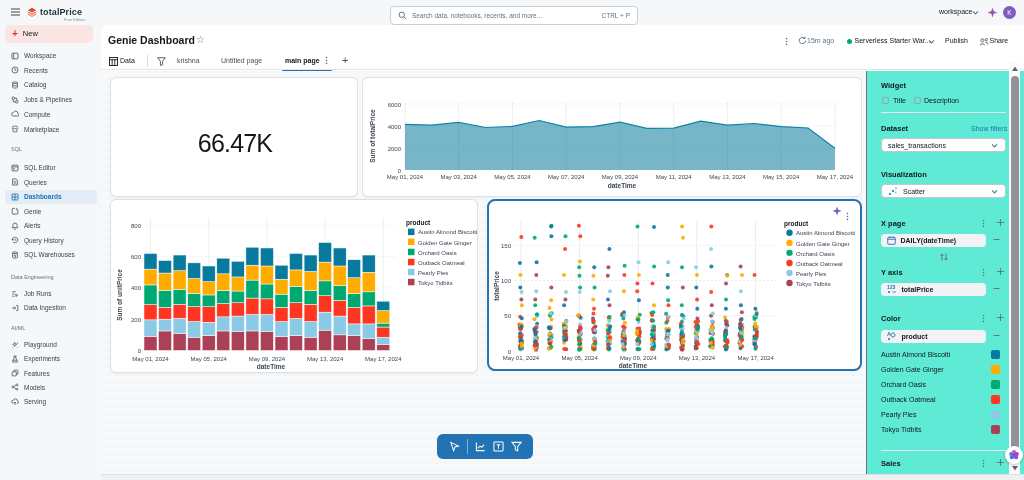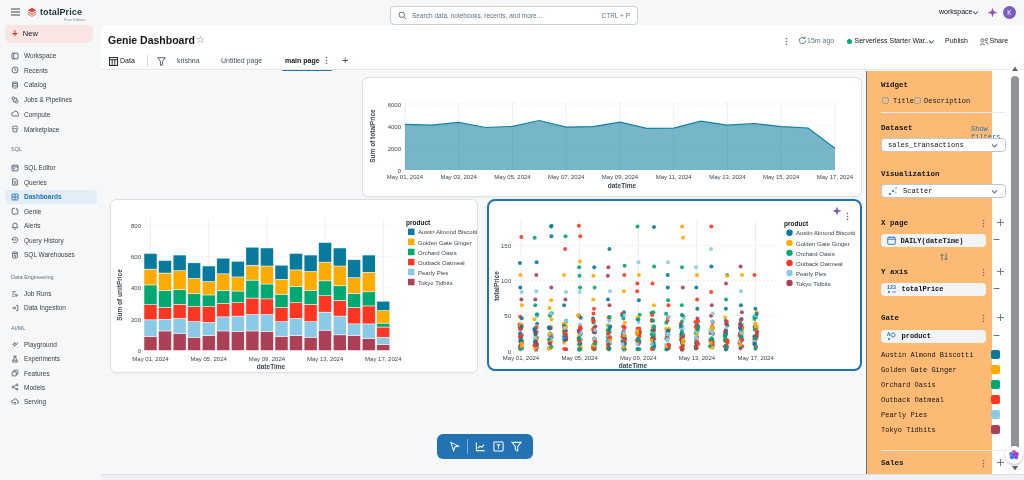--- a/index.html
+++ b/index.html
@@ -27,21 +27,21 @@
 .hr-it { position:absolute; top:12px; font-size:7px; color:#11171C; white-space:nowrap; }
 
 #tabs { position:absolute; left:0; top:27px; width:923px; height:18px; border-bottom:1px solid #E2E5EA; }
 .tab { position:absolute; top:5px; font-size:7px; color:#42515C; white-space:nowrap; }
 #mainpage-ul { position:absolute; left:180.5px; top:44.5px; width:50px; height:2px; background:#2272B4; border-radius:2px; }
 
 #canvas { position:absolute; left:0; top:46px; width:765px; height:403px; background:#F7F8FA;
   background-image: radial-gradient(circle, #EDEFF1 0.7px, rgba(0,0,0,0) 0.8px); background-size:8px 8px; background-position:4px 4px; }
 .card { position:absolute; background:#fff; border:1px solid #DDE1E6; border-radius:6px; box-shadow:0 1px 2px rgba(0,0,0,0.04); }
 
-#rpanel { position:absolute; left:765px; top:46px; width:126px; height:409px; background:#fdba74; border-left:1.5px solid #6E7379;font-family:Liberation Mono, monospace; }
+#rpanel { position:absolute; left:765px; top:46px; width:158px; height:409px; background:#5eead4; border-left:1.5px solid #6E7379; }
 .plabel { position:absolute; left:14px; font-size:7.5px; font-weight:bold; color:#11171C; white-space:nowrap; }
 .pdiv { position:absolute; left:14px; width:125px; height:1px; background:#E6E9ED; }
 .psel { position:absolute; left:14px; width:125px; height:14px; border:1px solid #C0C7CE; border-radius:4px; background:#fff; display:flex; align-items:center; font-size:7px; color:#11171C; padding:0 6px; }
 .pchip { position:absolute; left:13.5px; width:105.5px; height:13px; border-radius:4px; background:#F1F3F5; display:flex; align-items:center; font-size:7px; font-weight:bold; color:#11171C; padding:0 6px; }
 .prow-ic { position:absolute; display:inline-flex; }
 .lgrow { position:absolute; left:14px; font-size:7px; color:#11171C; line-height:10px; }
 .lgsq { position:absolute; left:124px; width:9px; height:9px; border-radius:2px; }
 
 #toolbar { position:absolute; left:336px; top:363px; width:96px; height:25px; background:#2272B4; border-radius:6px; display:flex; align-items:center; justify-content:space-around; padding:0 8px; }
 
@@ -330,20 +330,23 @@
         <svg width="9" height="9" viewBox="0 0 10 10">
           <circle cx="5" cy="1.8" r="0.9" fill="#5F7281"></circle>
           <circle cx="5" cy="5" r="0.9" fill="#5F7281"></circle>
           <circle cx="5" cy="8.2" r="0.9" fill="#5F7281"></circle>
         </svg>
       </span>
     <div class="tab" style="left:241px;font-size:11px;color:#42515C;top:2px">+</div>
   </div>
   <div id="mainpage-ul"></div>
   <div id="canvas">
+    <div class="card" style="left:9px;top:6px;width:248px;height:120px;">
+      <div style="position:absolute;left:0;top:53px;width:248px;text-align:center;font-size:25px;color:#11171C;letter-spacing:-0.8px;line-height:1">66.47K</div>
+    </div>
     <div class="card" style="left:261px;top:6px;width:500px;height:120px;"><svg width="500" height="120" viewBox="0 0 500 120" xmlns="http://www.w3.org/2000/svg">
 <line x1="42.0" y1="24" x2="42.0" y2="92.0" stroke="#ECEEF1" stroke-width="1"></line>
           <line x1="95.7" y1="24" x2="95.7" y2="92.0" stroke="#ECEEF1" stroke-width="1"></line>
           <line x1="149.5" y1="24" x2="149.5" y2="92.0" stroke="#ECEEF1" stroke-width="1"></line>
           <line x1="203.2" y1="24" x2="203.2" y2="92.0" stroke="#ECEEF1" stroke-width="1"></line>
           <line x1="257.0" y1="24" x2="257.0" y2="92.0" stroke="#ECEEF1" stroke-width="1"></line>
           <line x1="310.7" y1="24" x2="310.7" y2="92.0" stroke="#ECEEF1" stroke-width="1"></line>
           <line x1="364.4" y1="24" x2="364.4" y2="92.0" stroke="#ECEEF1" stroke-width="1"></line>
           <line x1="418.2" y1="24" x2="418.2" y2="92.0" stroke="#ECEEF1" stroke-width="1"></line>
           <line x1="471.9" y1="24" x2="471.9" y2="92.0" stroke="#ECEEF1" stroke-width="1"></line>
@@ -1330,21 +1333,21 @@
           <text x="0" y="4.5" font-size="5" fill="#2272B4" font-weight="bold">123</text>
           <path d="M1 7 L3 9 M3 7 L1 9" stroke="#2272B4" stroke-width="0.8"></path>
           <path d="M5.5 8 H9" stroke="#2272B4" stroke-width="0.8"></path>
         </svg>
       totalPrice</div>
     <span class="prow-ic" style="left:125px;top:212.5px">
         <svg width="9" height="9" viewBox="0 0 11 11">
           <path d="M1.8 5.5 H9.2" stroke="#5F7281" stroke-width="1.2"></path>
         </svg>
       </span>
-    <div class="plabel" style="top:243px">Gate</div>
+    <div class="plabel" style="top:243px">Color</div>
     <span class="prow-ic" style="left:112px;top:243px">
         <svg width="9" height="9" viewBox="0 0 10 10">
           <circle cx="5" cy="1.8" r="0.9" fill="#5F7281"></circle>
           <circle cx="5" cy="5" r="0.9" fill="#5F7281"></circle>
           <circle cx="5" cy="8.2" r="0.9" fill="#5F7281"></circle>
         </svg>
       </span>
     <span class="prow-ic" style="left:128.5px;top:242px">
         <svg width="9" height="9" viewBox="0 0 11 11">
           <path d="M5.5 1.2 V9.8 M1.2 5.5 H9.8" stroke="#5F7281" stroke-width="1.1"></path>

